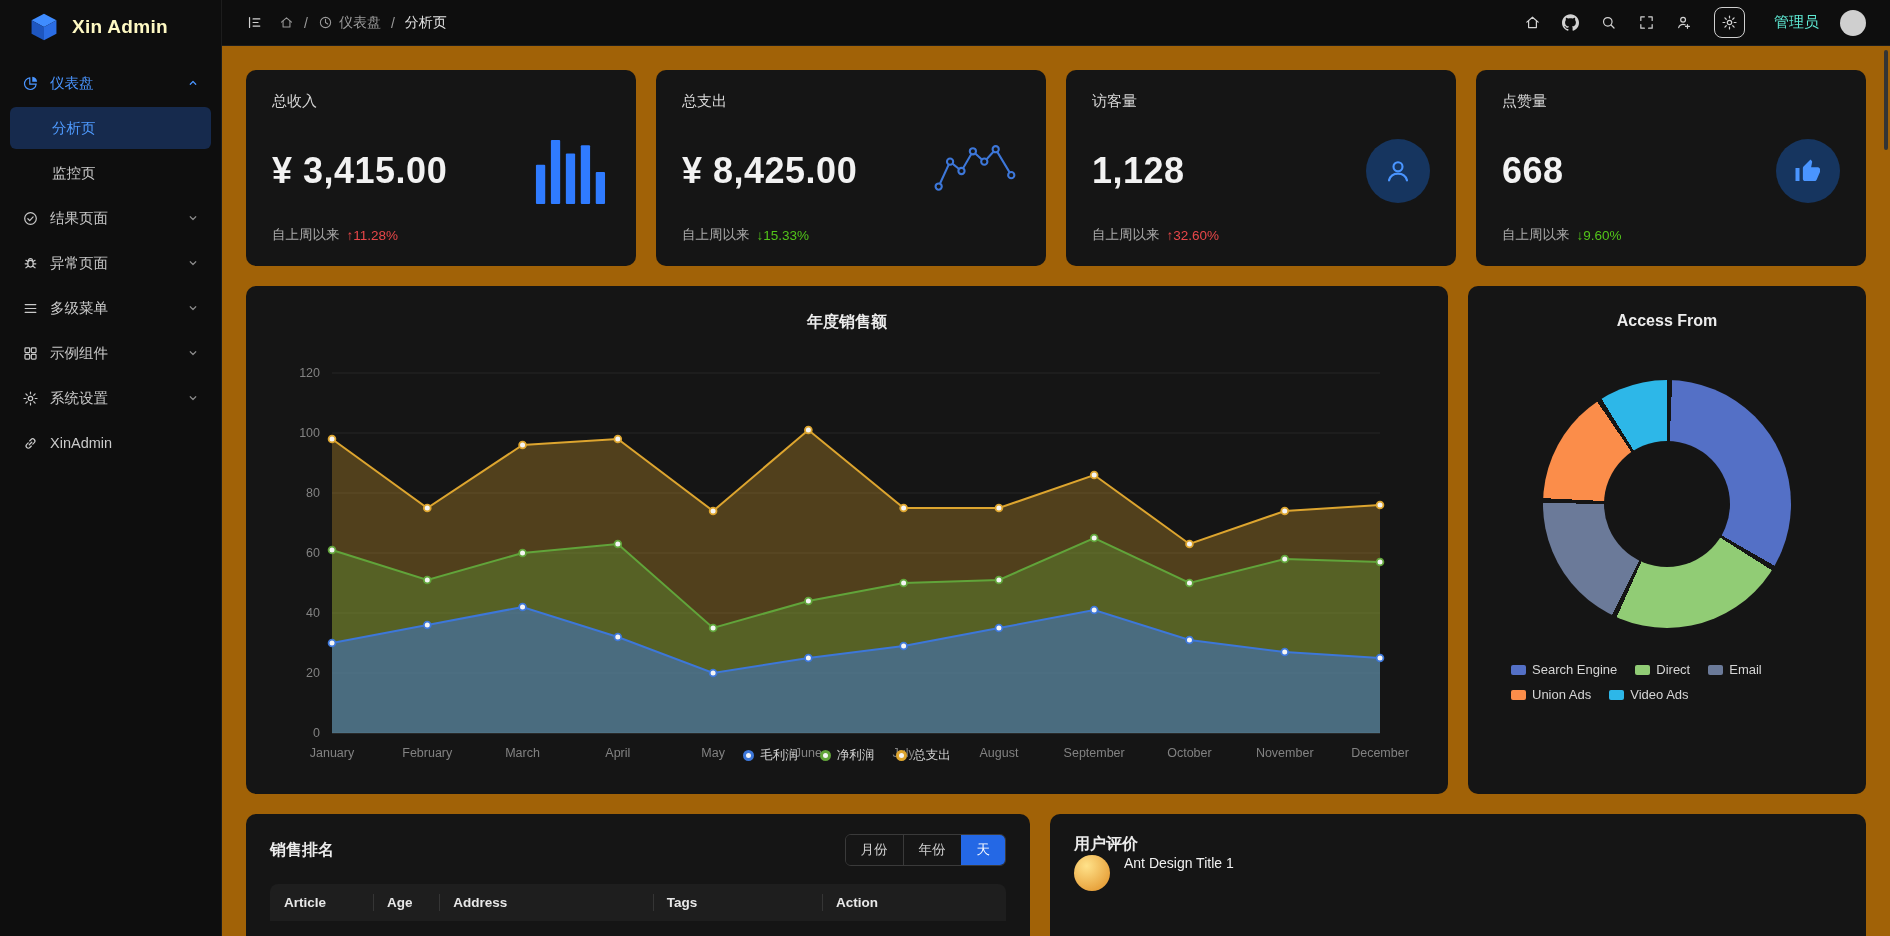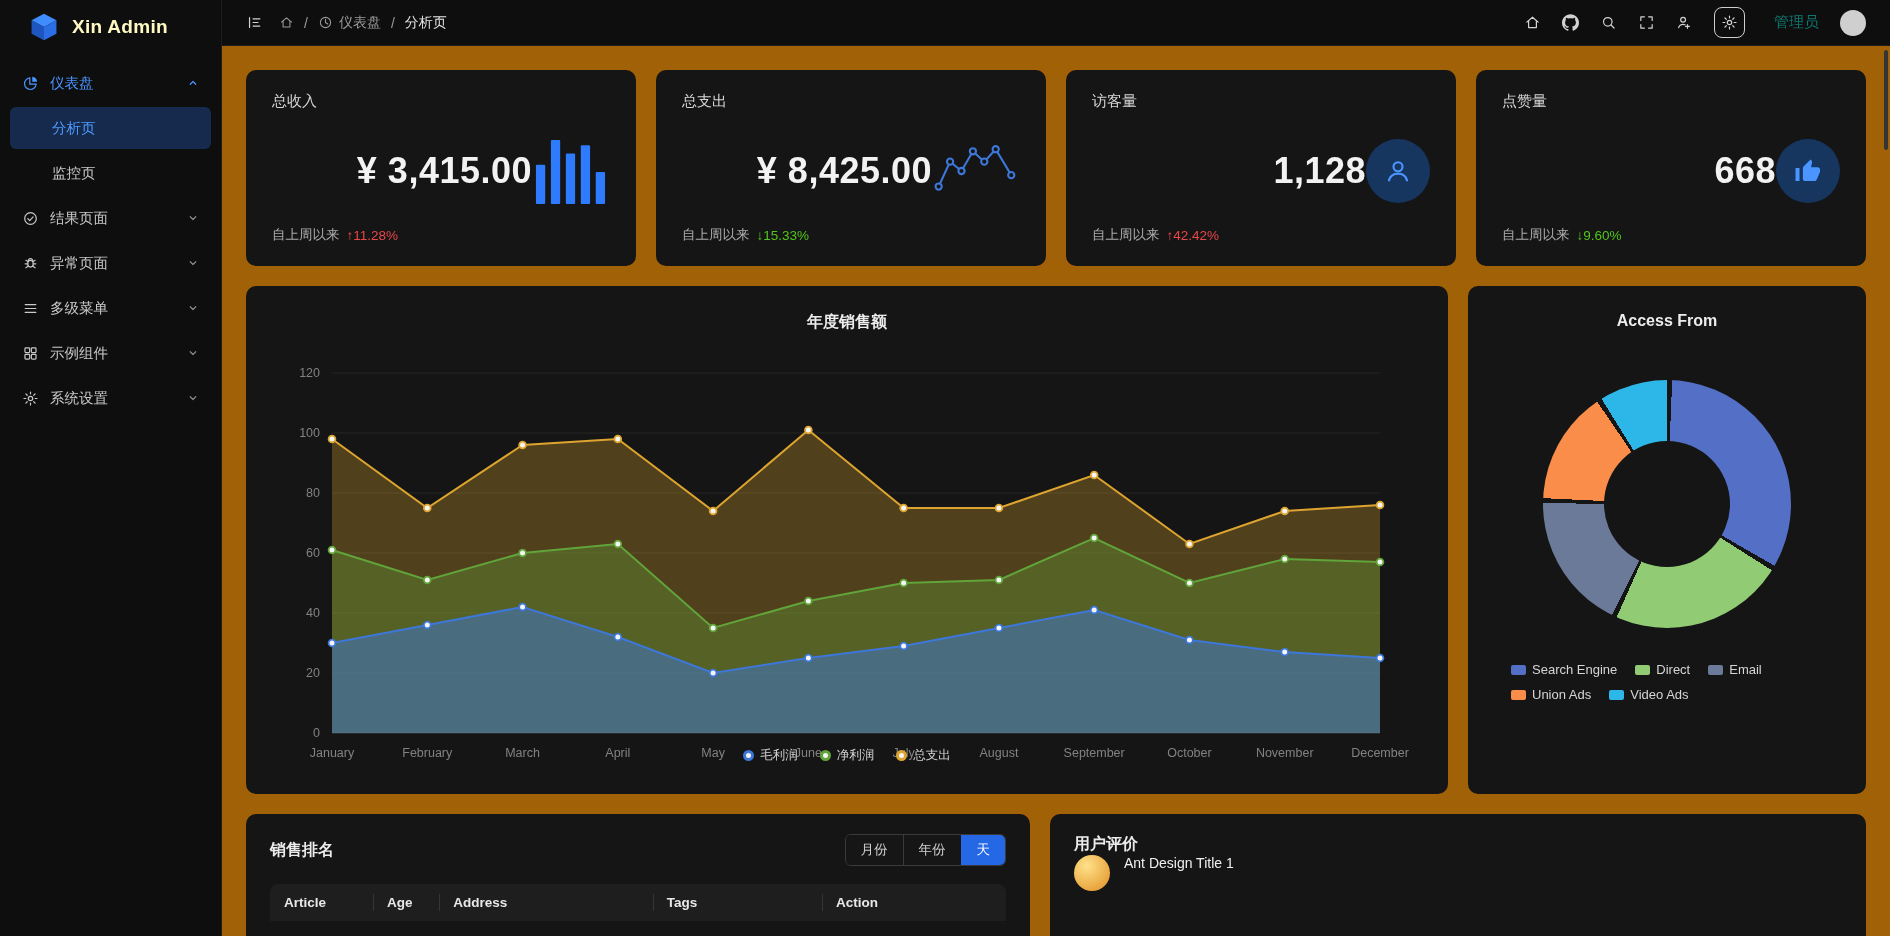--- a/index.html
+++ b/index.html
@@ -29,32 +29,32 @@
   .main{flex:1;display:flex;flex-direction:column;min-width:0}
   .header{height:46px;display:flex;align-items:center;gap:16px;padding:0 24px;background:#0e0e0e;border-bottom:1px solid #1d1d1d}
   .hicon{display:flex;align-items:center;justify-content:center;color:#d2d2d2;cursor:pointer}
   .hicon svg{width:17px;height:17px}
   .hicon.boxed{border:1px solid #cfcfcf;border-radius:8px;padding:6px}
   .breadcrumb{display:flex;align-items:center;gap:10px;font-size:14px;color:#9a9a9a}
   .crumb{display:flex;align-items:center;gap:6px;cursor:pointer}
   .bc-icon{display:flex}.bc-icon svg{width:15px;height:15px}
   .crumb.current{color:#e3e3e3;cursor:default}
   .header-right{margin-left:auto;display:flex;align-items:center;gap:21px}
-  .username{font-size:15px;color:#0f766e;margin-left:8px}
+  .username{font-size:15px;color:#5eead4;margin-left:8px}
   .avatar-circle{width:26px;height:26px;border-radius:50%;background:#cfcfcf}
 
   
   .content{flex:1;padding:24px;display:flex;flex-direction:column;gap:20px;overflow:hidden;background:#a16207}
   .card{background:#151515;border-radius:10px}
 
   
   .stats-row{display:flex;gap:20px;flex:0 0 196px}
   .stat-card{flex:1;padding:22px 26px;display:flex;flex-direction:column}
   .stat-title{font-size:15px;color:#d6d6d6}
-  .stat-mid{flex:1;display:flex;align-items:center;justify-content:flex-end;margin-top:4px}
+  .stat-mid{flex:1;display:flex;align-items:center;justify-content:space-between;margin-top:4px}
   .stat-value{font-size:36px;font-weight:700;color:#f2f2f2;letter-spacing:.5px}
   .stat-icon{display:flex;align-items:center;justify-content:center}
   .stat-icon.circled{width:64px;height:64px;border-radius:50%;background:#16355f;color:#4a95ff}
   .stat-icon.circled svg{width:30px;height:30px}
   [data-name="mini-bar-chart-icon"] svg{width:78px;height:66px}
   [data-name="mini-line-chart-icon"] svg{width:88px;height:56px}
   .stat-foot{font-size:13.5px;color:#ababab;display:flex;gap:7px;align-items:center}
 
   
   .charts-row{display:flex;gap:20px;flex:0 0 508px}
@@ -195,20 +195,29 @@
               <circle cx="12" cy="12" r="3.1"></circle>
               <path d="M12 2.8v2.6M12 18.6v2.6M2.8 12h2.6M18.6 12h2.6M5.5 5.5l1.9 1.9M16.6 16.6l1.9 1.9M18.5 5.5l-1.9 1.9M7.4 16.6l-1.9 1.9"></path>
             </svg>
           </span>
           <span class="mi-label" data-name="sidebar-item-label">系统设置</span>
           <span class="mi-chev" data-name="chevron-down-icon">
             <svg viewBox="0 0 24 24" fill="none" stroke="currentColor" stroke-width="2.4" stroke-linecap="round" stroke-linejoin="round">
               <path d="m6.5 9.5 5.5 5.5 5.5-5.5"></path>
             </svg>
           </span>
+        </div>
+        <div class="menu-item" data-name="sidebar-item-xinadmin-link">
+          <span class="mi-icon" data-name="link-icon">
+            <svg viewBox="0 0 24 24" fill="none" stroke="currentColor" stroke-width="1.7" stroke-linecap="round" stroke-linejoin="round">
+              <path d="M10.2 13.8l3.6-3.6"></path>
+              <path d="M8.8 11.2 6.7 13.3a3.1 3.1 0 0 0 4.4 4.4l2.1-2.1M15.2 12.8l2.1-2.1a3.1 3.1 0 0 0-4.4-4.4l-2.1 2.1"></path>
+            </svg>
+          </span>
+          <span class="mi-label" data-name="sidebar-item-label">XinAdmin</span>
         </div>
       </nav>
   </aside>
 
   <div class="main" data-name="main-area">
 
     <header class="header" data-name="header">
       <span class="hicon" data-name="collapse-sidebar-icon">
           <svg viewBox="0 0 24 24" fill="none" stroke="currentColor" stroke-width="1.7" stroke-linecap="round" stroke-linejoin="round">
             <path d="M5 5v14M10 7h9.5M10 12h7M10 17h9.5"></path>
@@ -334,21 +343,21 @@
               <div class="stat-value" data-name="stat-value">1,128</div>
               <div class="stat-icon circled" data-name="visitor-icon">
                 <svg viewBox="0 0 24 24" fill="none" stroke="currentColor" stroke-width="1.7" stroke-linecap="round" stroke-linejoin="round">
                   <circle cx="12" cy="8.6" r="3.6"></circle>
                   <path d="M4.8 19.5c1-3.6 3.9-5.4 7.2-5.4s6.2 1.8 7.2 5.4"></path>
                 </svg>
               </div>
             </div>
             <div class="stat-foot" data-name="stat-footer">
               <span data-name="stat-footer-label">自上周以来</span>
-              <span class="trend" data-name="trend-value" style="color:#e84749">↑42.42%</span>
+              <span class="trend" data-name="trend-value" style="color:#e84749">↑32.60%</span>
             </div>
           </div>
           <div class="card stat-card" data-name="stat-card-3">
             <div class="stat-title" data-name="stat-title">点赞量</div>
             <div class="stat-mid">
               <div class="stat-value" data-name="stat-value">668</div>
               <div class="stat-icon circled" data-name="thumbs-up-icon">
                 <svg viewBox="0 0 24 24">
                   <path fill="currentColor" d="M2 20h3.2V9.6H2V20zm19.6-9.4c0-.9-.8-1.7-1.7-1.7h-5.4l.8-3.9v-.3c0-.4-.1-.7-.4-1L14 2.8 8.4 8.4c-.3.3-.5.7-.5 1.2v8.7c0 .9.8 1.7 1.7 1.7h7.7c.7 0 1.3-.4 1.6-1l2.6-6c.1-.2.1-.4.1-.6v-1.8z"></path>
                 </svg>

